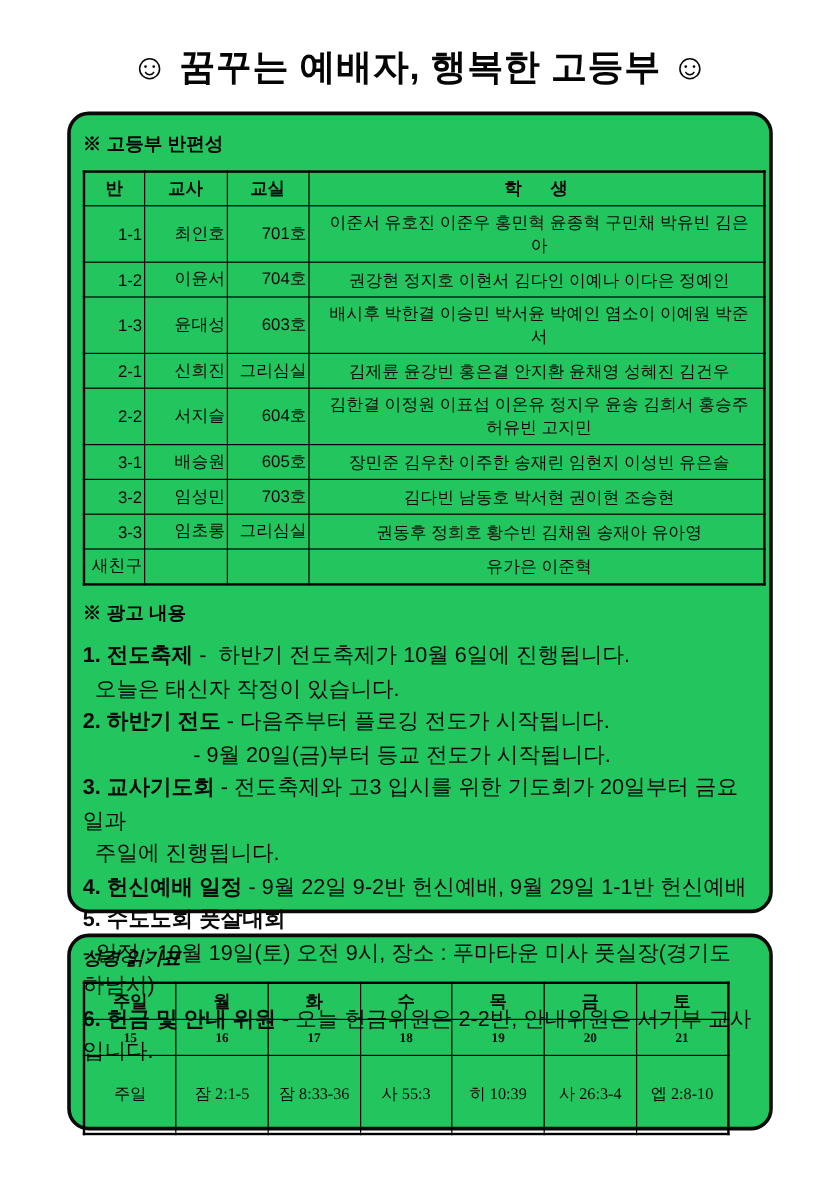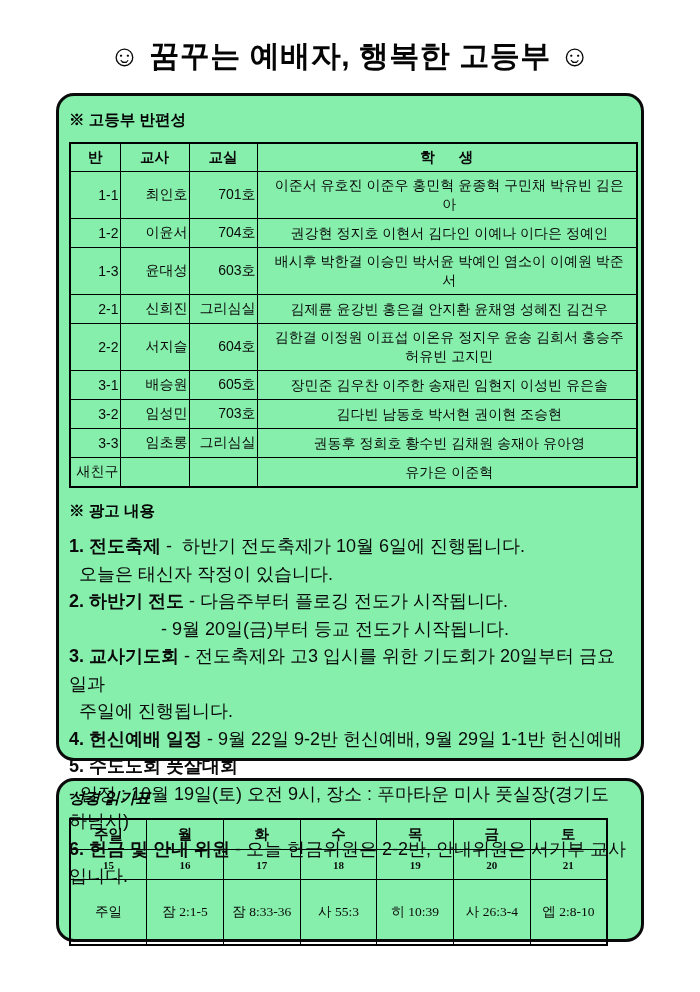--- a/index.html
+++ b/index.html
@@ -18,21 +18,21 @@
     margin-bottom:12px;
     color:#050505;
   }
   .round-box {
     box-sizing:border-box;
     width:588px;
     margin:16px auto;
     border:3px solid #0a0a0a;
     border-radius:18px;
     padding:8px 10px;
-    background:#86efac;
+    background:#22c55e;
   }
   #roster-box { height:668px; }
   #bible-box  { height:164px; margin-top:17px; padding-top:5px; }
 
   .section-heading {
     font-weight:bold;
     font-size:15.5px;
     margin:6px 0 11px 0;
     white-space:pre-wrap;
   }

